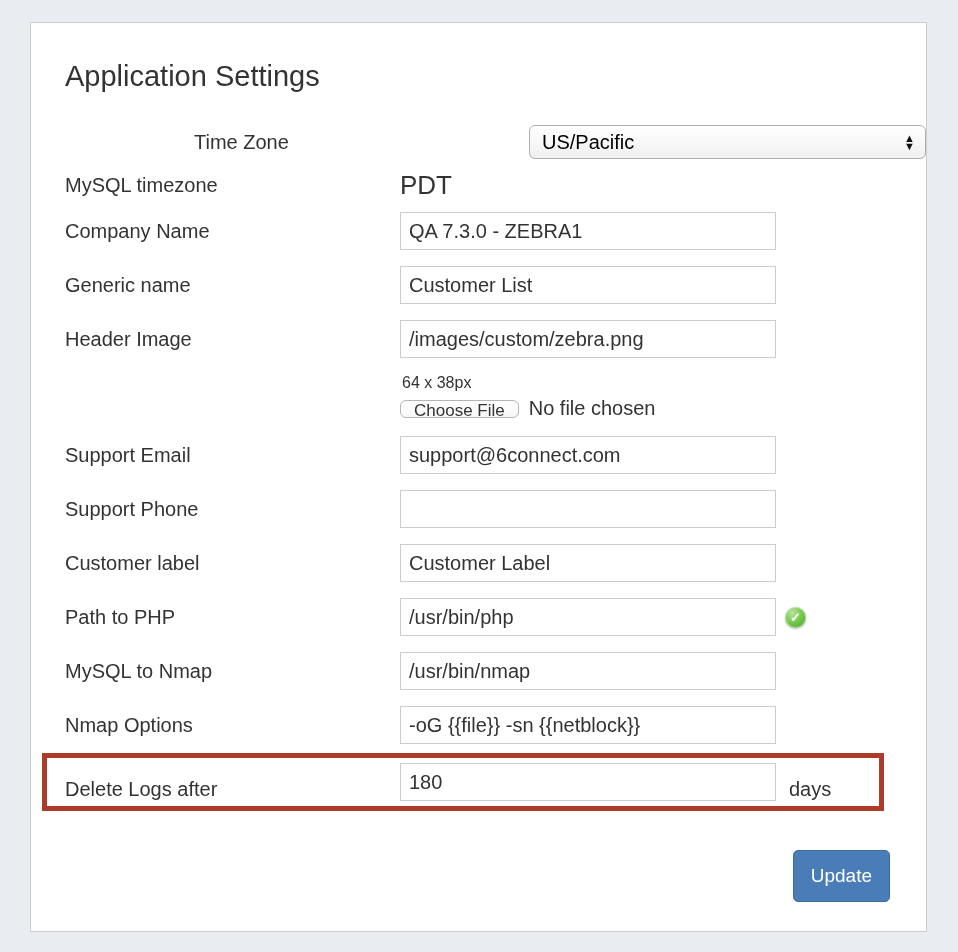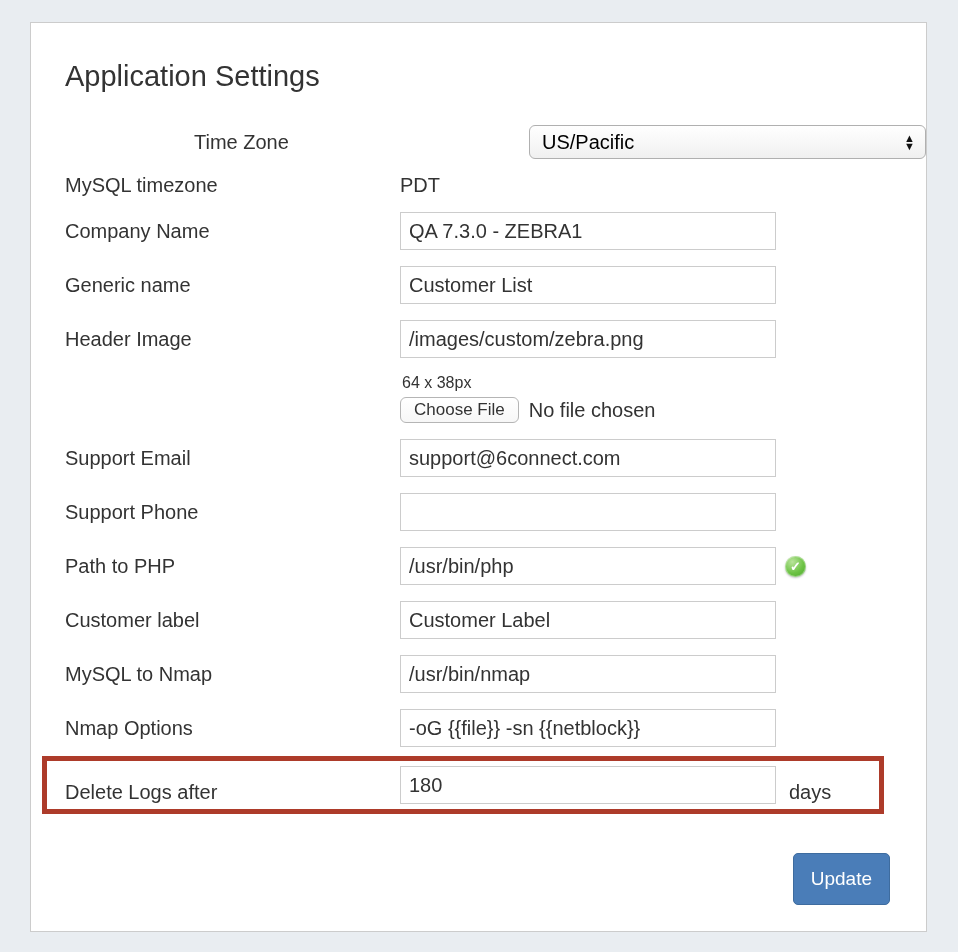--- a/index.html
+++ b/index.html
@@ -34,26 +34,26 @@
   .row-select{margin-bottom:14px;justify-content:flex-end;}
   .select-box{
     width:397px;height:34px;border:1px solid #b0b0b0;border-radius:6px;
     background:linear-gradient(#ffffff,#f0f0f0);
     display:flex;align-items:center;justify-content:space-between;
     padding:0 10px 0 12px;font-size:20px;color:#000;cursor:default;
   }
   .select-arrows{display:flex;flex-direction:column;align-items:center;}
   .select-arrows span{font-size:11px;line-height:8px;color:#111;}
   .row-static{margin-bottom:15px;}
-  .static-value{font-size:20px;color:var(--text);line-height:24px;}
+  .static-value{font-size:26px;color:var(--text);line-height:24px;}
   .file-block{}
   .file-hint{font-size:16px;color:var(--text);margin:0 0 5px 2px;line-height:18px;}
   .file-controls{display:flex;align-items:center;}
   .file-btn{
-    height:26px;padding:0 13px;border:1px solid #b5b5b5;border-radius:6px;
+    height:18px;padding:0 13px;border:1px solid #b5b5b5;border-radius:6px;
     background:linear-gradient(#ffffff,#f7f7f7);font-size:17px;color:var(--text);
     font-family:"Liberation Sans", sans-serif;cursor:pointer;
   }
   .file-status{font-size:20px;color:var(--text);margin-left:10px;}
   .check-icon{
     width:21px;height:21px;border-radius:50%;margin-left:9px;flex:0 0 auto;
     background:radial-gradient(circle at 35% 28%, #b9e49b, #6cc244 55%, #4aa52c);
     display:flex;align-items:center;justify-content:center;
     color:#fff;font-size:13px;font-weight:bold;
     box-shadow:inset 0 0 0 1px rgba(255,255,255,.35), 0 1px 2px rgba(0,0,0,.25);
@@ -129,28 +129,28 @@
     <div class="row-label">Support Email</div>
     <input class="text-input" type="text" value="support@6connect.com" style="">
   </div>
 
   <div class="row">
     <div class="row-label">Support Phone</div>
     <input class="text-input" type="text" value="" style="">
   </div>
 
   <div class="row">
+    <div class="row-label">Customer label</div>
+    <input class="text-input" type="text" value="Customer Label" style="">
+  </div>
+
+  <div class="row">
     <div class="row-label">Path to PHP</div>
     <input class="text-input" type="text" value="/usr/bin/php" style="">
     <span class="check-icon">✓</span>
-  </div>
-
-  <div class="row">
-    <div class="row-label">Customer label</div>
-    <input class="text-input" type="text" value="Customer Label" style="">
   </div>
 
   <div class="row">
     <div class="row-label">MySQL to Nmap</div>
     <input class="text-input" type="text" value="/usr/bin/nmap" style="">
   </div>
 
   <div class="row row-last">
     <div class="row-label">Nmap Options</div>
     <input class="text-input" type="text" value="-oG {{file}} -sn {{netblock}}" style="">

